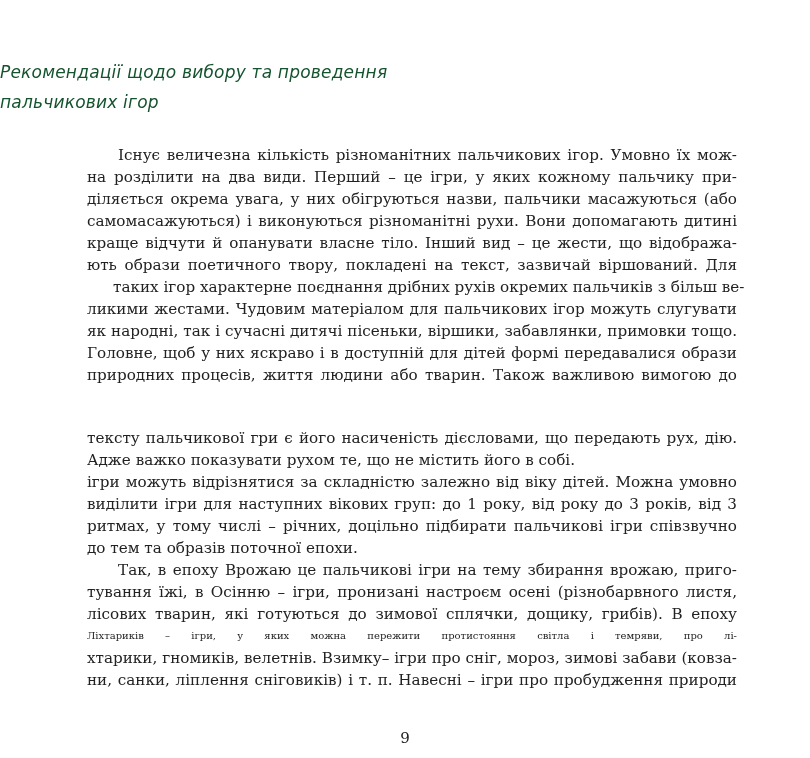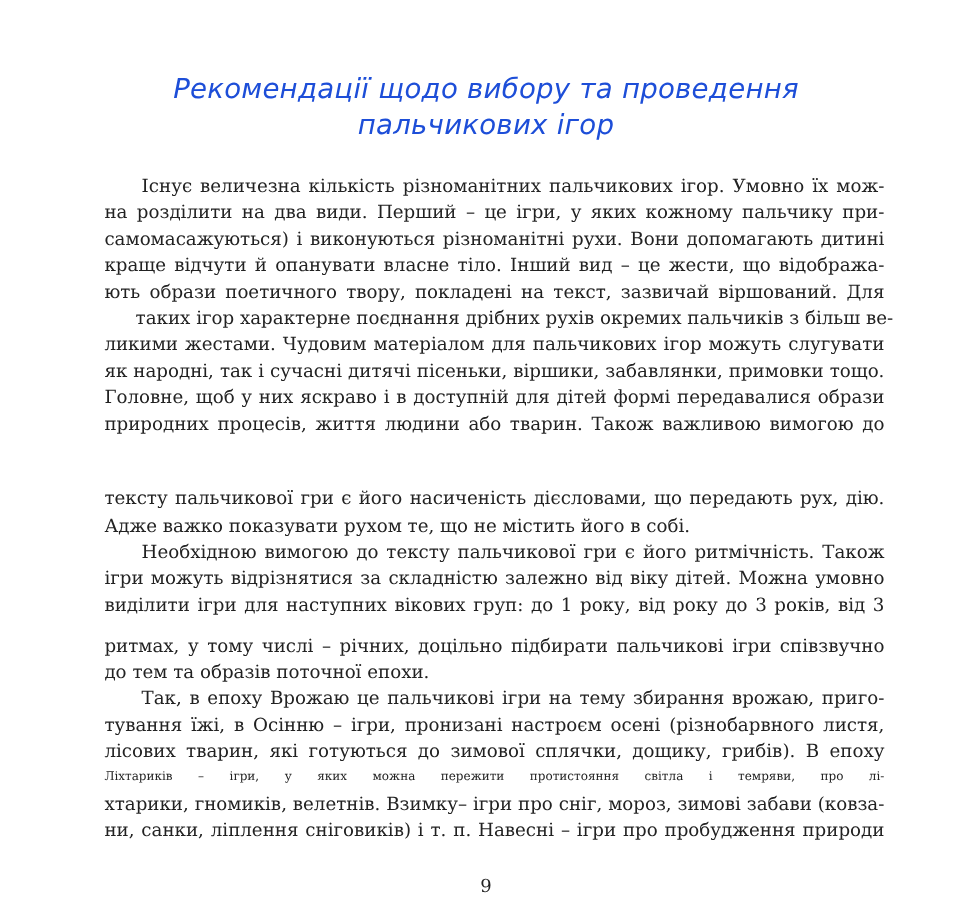--- a/index.html
+++ b/index.html
@@ -1,21 +1,21 @@
 <!DOCTYPE html>
 <html><head>
   <meta charset="utf-8">
   <style>
     html, body { margin: 0; padding: 0; background: #ffffff; }
     body { width: 810px; height: 758px; position: relative; overflow: hidden; }
     .page { position: absolute; left: 0; top: 0; width: 810px; height: 758px; background: #ffffff; color: #1a1a1a; }
     .title {
-      position: absolute; left: 0; width: 810px; text-align: center;
+      position: absolute; left: 0; width: 810px; 
       font-family: "DejaVu Sans", sans-serif; font-style: italic; font-weight: normal;
-      font-size: 23px; color: #1d4ed8; letter-spacing: 0.2px;
+      font-size: 17px; color: #14532d; letter-spacing: 0.2px;
     }
     .title.l1 { top: 62px; }
     .title.l2 { top: 92px; }
     .body-text {
       position: absolute; left: 87px; top: 144px; width: 650px;
       font-family: "DejaVu Serif", serif; font-size: 15.2px; color: #222;
     }
     .line {
       display: block; height: 22.05px; line-height: 22.05px; white-space: nowrap;
       text-align: justify; text-align-last: justify; overflow: visible;
@@ -31,36 +31,36 @@
 <body>
 
 <div class="page">
   <div class="title l1">Рекомендації щодо вибору та проведення</div>
   <div class="title l2">пальчикових ігор</div>
 
   <div class="body-text">
     <div>
       <span class="line indent" style="white-space: nowrap;">Існує величезна кількість різноманітних пальчикових ігор. Умовно їх мож-</span>
       <span class="line" style="white-space: nowrap;">на розділити на два види. Перший – це ігри, у яких кожному пальчику при-</span>
+      <span class="line" style="white-space: nowrap;">діляється окрема увага, у них обігруються назви, пальчики масажуються (або</span>
       <span class="line" style="white-space: nowrap;">самомасажуються) і виконуються різноманітні рухи. Вони допомагають дитині</span>
       <span class="line" style="white-space: nowrap;">краще відчути й опанувати власне тіло. Інший вид – це жести, що відобража-</span>
       <span class="line" style="white-space: nowrap;">ють образи поетичного твору, покладені на текст, зазвичай віршований. Для</span>
       <span class="line" style="white-space: nowrap; margin-left: 26px;">таких ігор характерне поєднання дрібних рухів окремих пальчиків з більш ве-</span>
       <span class="line" style="white-space: nowrap;">ликими жестами. Чудовим матеріалом для пальчикових ігор можуть слугувати</span>
       <span class="line" style="white-space: nowrap;">як народні, так і сучасні дитячі пісеньки, віршики, забавлянки, примовки тощо.</span>
       <span class="line" style="white-space: nowrap;">Головне, щоб у них яскраво і в доступній для дітей формі передавалися образи</span>
       <span class="line" style="white-space: nowrap;">природних процесів, життя людини або тварин. Також важливою вимогою до</span>
       <span class="line" style="white-space: nowrap; margin-top: 40px;">тексту пальчикової гри є його насиченість дієсловами, що передають рух, дію.</span>
       <span class="line last" style="white-space: nowrap;">Адже важко показувати рухом те, що не містить його в собі.</span>
     </div>
     <div>
-      <span class="line indent" style="white-space: nowrap;">Необхідною вимогою до тексту пальчикової гри є його ритмічність. Також</span>
       <span class="line" style="white-space: nowrap;">ігри можуть відрізнятися за складністю залежно від віку дітей. Можна умовно</span>
       <span class="line" style="white-space: nowrap;">виділити ігри для наступних вікових груп: до 1 року, від року до 3 років, від 3</span>
-      <span class="line" style="white-space: nowrap; margin-top: 12px;">ритмах, у тому числі – річних, доцільно підбирати пальчикові ігри співзвучно</span>
+      <span class="line" style="white-space: nowrap;">ритмах, у тому числі – річних, доцільно підбирати пальчикові ігри співзвучно</span>
       <span class="line last" style="white-space: nowrap;">до тем та образів поточної епохи.</span>
     </div>
     <div>
       <span class="line indent" style="white-space: nowrap;">Так, в епоху Врожаю це пальчикові ігри на тему збирання врожаю, приго-</span>
       <span class="line" style="white-space: nowrap;">тування їжі, в Осінню – ігри, пронизані настроєм осені (різнобарвного листя,</span>
       <span class="line" style="white-space: nowrap;">лісових тварин, які готуються до зимової сплячки, дощику, грибів). В епоху</span>
       <span class="line" style="white-space: nowrap; font-size: 10px;">Ліхтариків – ігри, у яких можна пережити протистояння світла і темряви, про лі-</span>
       <span class="line" style="white-space: nowrap;">хтарики, гномиків, велетнів. Взимку– ігри про сніг, мороз, зимові забави (ковза-</span>
       <span class="line" style="white-space: nowrap;">ни, санки, ліплення сніговиків) і т. п. Навесні – ігри про пробудження природи</span>
     </div>

